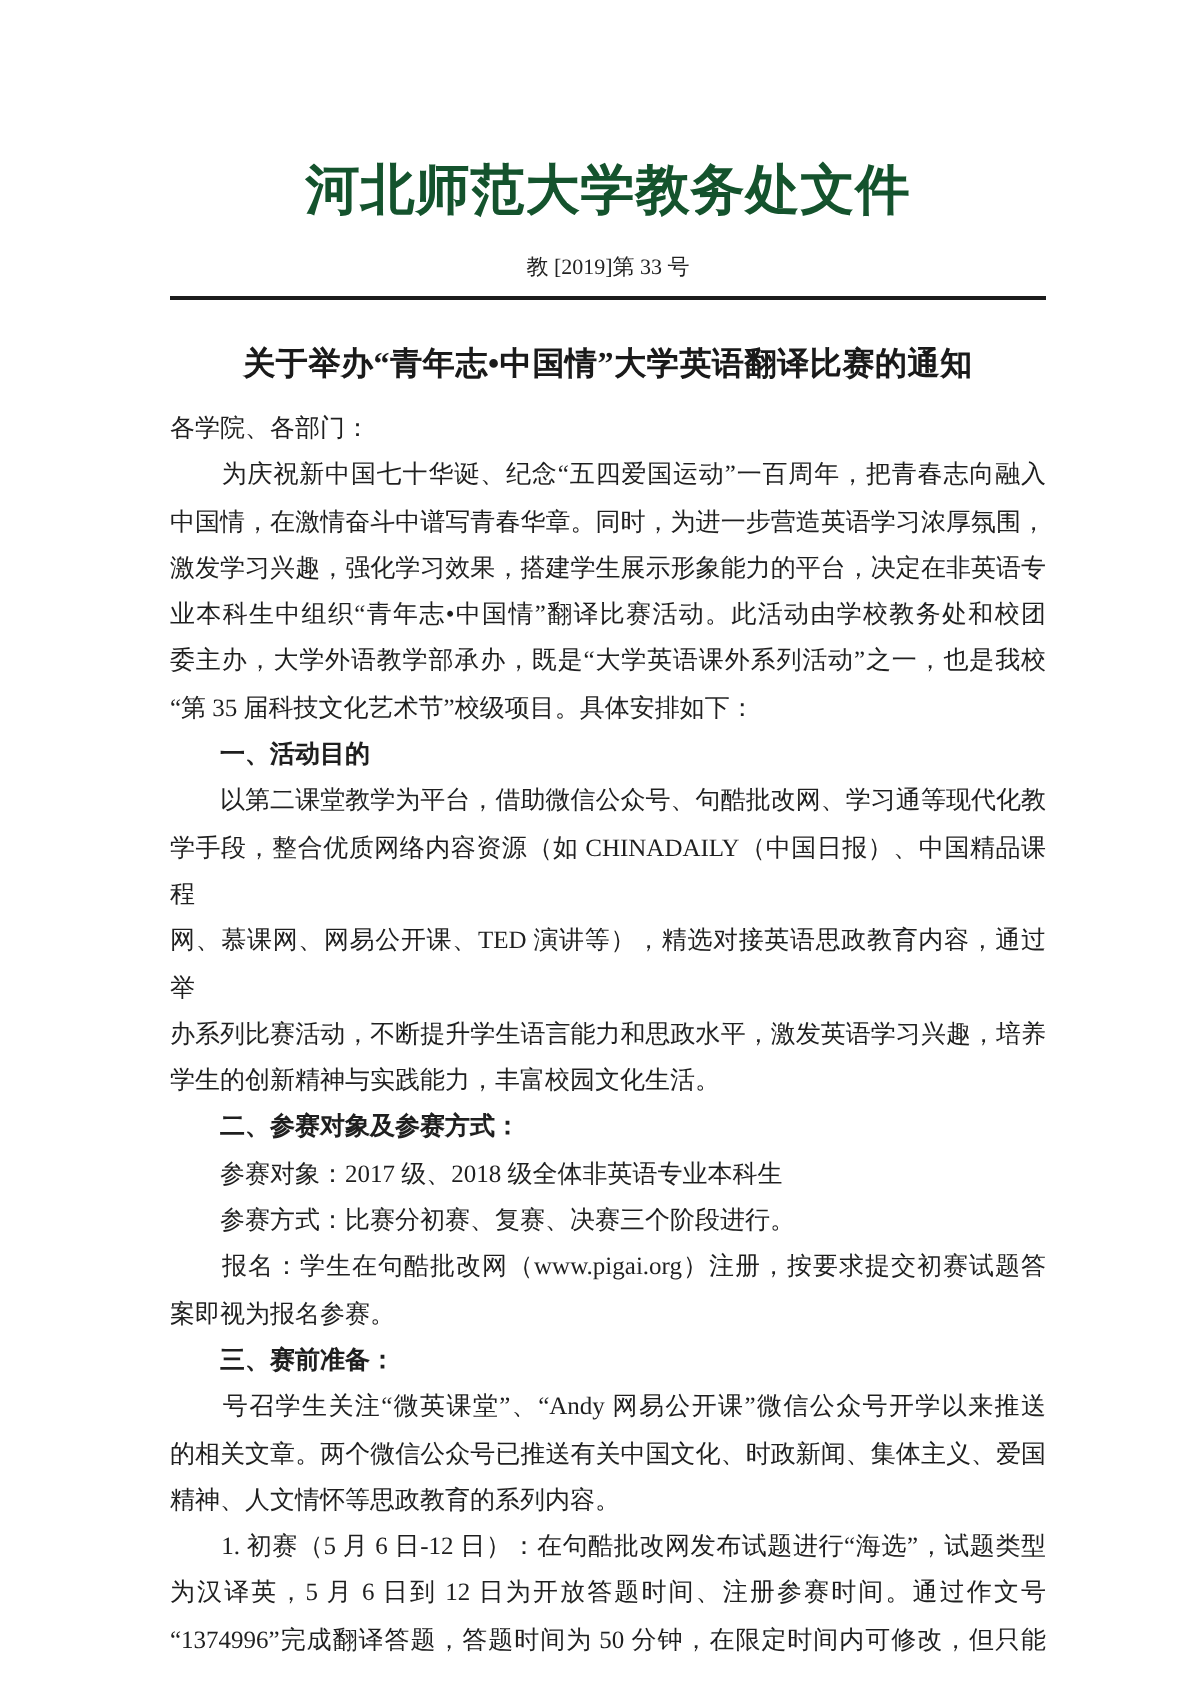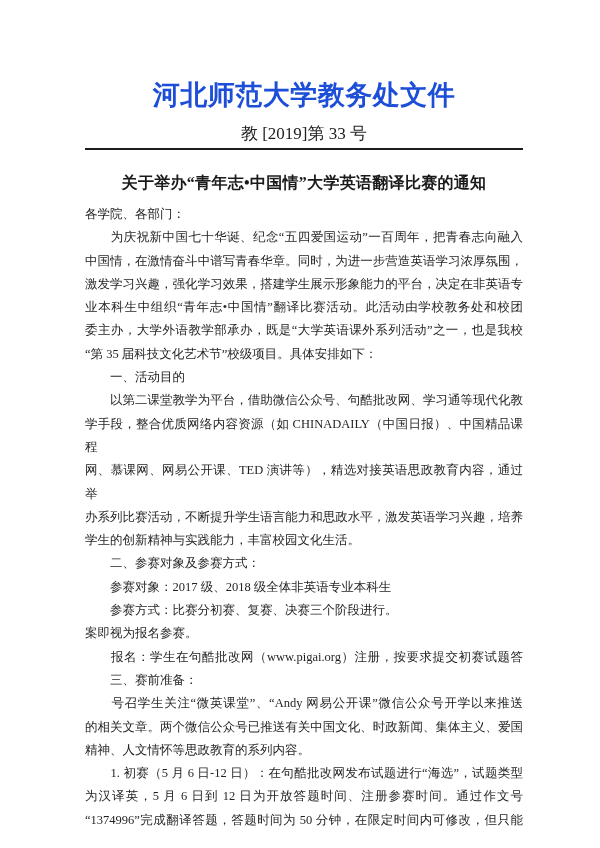--- a/index.html
+++ b/index.html
@@ -20,21 +20,21 @@
   }
   .org-title {
     font-size: 27px;
     line-height: 35px;
     font-weight: bold;
     text-align: center;
     letter-spacing: 0.5px;
     white-space: nowrap;
   }
   .doc-number {
-    font-size: 17px;
+    font-size: 11px;
     line-height: 16px;
     margin-top: 13px;
     text-align: center;
     color: #222222;
   }
   .divider {
     height: 2px;
     margin-top: 6px;
     background: #1c1c1c;
   }
@@ -57,50 +57,50 @@
     width: 438px;
     overflow: hidden;
     white-space: nowrap;
   }
   .line.justify {
     white-space: normal;
     text-align: justify;
     text-align-last: justify;
   }
   .line.bold {
-    font-weight: normal;
+    font-weight: bold;
   }
 </style>
 </head>
 <body>
 
 <div class="page">
-  <div class="org-title" style="color: #1d4ed8;">河北师范大学教务处文件</div>
+  <div class="org-title" style="color: #14532d;">河北师范大学教务处文件</div>
   <div class="doc-number">教 [2019]第 33 号</div>
   <div class="divider" style="background: rgb(28, 28, 28);"></div>
   <h1 class="notice-title">关于举办“青年志•中国情”大学英语翻译比赛的通知</h1>
   <div class="doc-body">
       <div class="line">各学院、各部门：</div>
       <div class="line justify">　　为庆祝新中国七十华诞、纪念“五四爱国运动”一百周年，把青春志向融入</div>
       <div class="line justify">中国情，在激情奋斗中谱写青春华章。同时，为进一步营造英语学习浓厚氛围，</div>
       <div class="line justify">激发学习兴趣，强化学习效果，搭建学生展示形象能力的平台，决定在非英语专</div>
       <div class="line justify">业本科生中组织“青年志•中国情”翻译比赛活动。此活动由学校教务处和校团</div>
       <div class="line justify">委主办，大学外语教学部承办，既是“大学英语课外系列活动”之一，也是我校</div>
       <div class="line">“第 35 届科技文化艺术节”校级项目。具体安排如下：</div>
       <div class="line bold">　　一、活动目的</div>
       <div class="line justify">　　以第二课堂教学为平台，借助微信公众号、句酷批改网、学习通等现代化教</div>
       <div class="line justify">学手段，整合优质网络内容资源（如 CHINADAILY（中国日报）、中国精品课程</div>
       <div class="line justify">网、慕课网、网易公开课、TED 演讲等），精选对接英语思政教育内容，通过举</div>
       <div class="line justify">办系列比赛活动，不断提升学生语言能力和思政水平，激发英语学习兴趣，培养</div>
       <div class="line">学生的创新精神与实践能力，丰富校园文化生活。</div>
       <div class="line bold">　　二、参赛对象及参赛方式：</div>
       <div class="line">　　参赛对象：2017 级、2018 级全体非英语专业本科生</div>
       <div class="line">　　参赛方式：比赛分初赛、复赛、决赛三个阶段进行。</div>
+      <div class="line justify">　　报名：学生在句酷批改网（www.pigai.org）注册，按要求提交初赛试题答</div>
       <div class="line">案即视为报名参赛。</div>
-      <div class="line justify">　　报名：学生在句酷批改网（www.pigai.org）注册，按要求提交初赛试题答</div>
       <div class="line bold">　　三、赛前准备：</div>
       <div class="line justify">　　号召学生关注“微英课堂”、“Andy 网易公开课”微信公众号开学以来推送</div>
       <div class="line justify">的相关文章。两个微信公众号已推送有关中国文化、时政新闻、集体主义、爱国</div>
       <div class="line">精神、人文情怀等思政教育的系列内容。</div>
       <div class="line justify">　　1. 初赛（5 月 6 日-12 日）：在句酷批改网发布试题进行“海选”，试题类型</div>
       <div class="line justify">为汉译英，5 月 6 日到 12 日为开放答题时间、注册参赛时间。通过作文号</div>
       <div class="line justify">“1374996”完成翻译答题，答题时间为 50 分钟，在限定时间内可修改，但只能</div>
     </div>
 </div>
 

